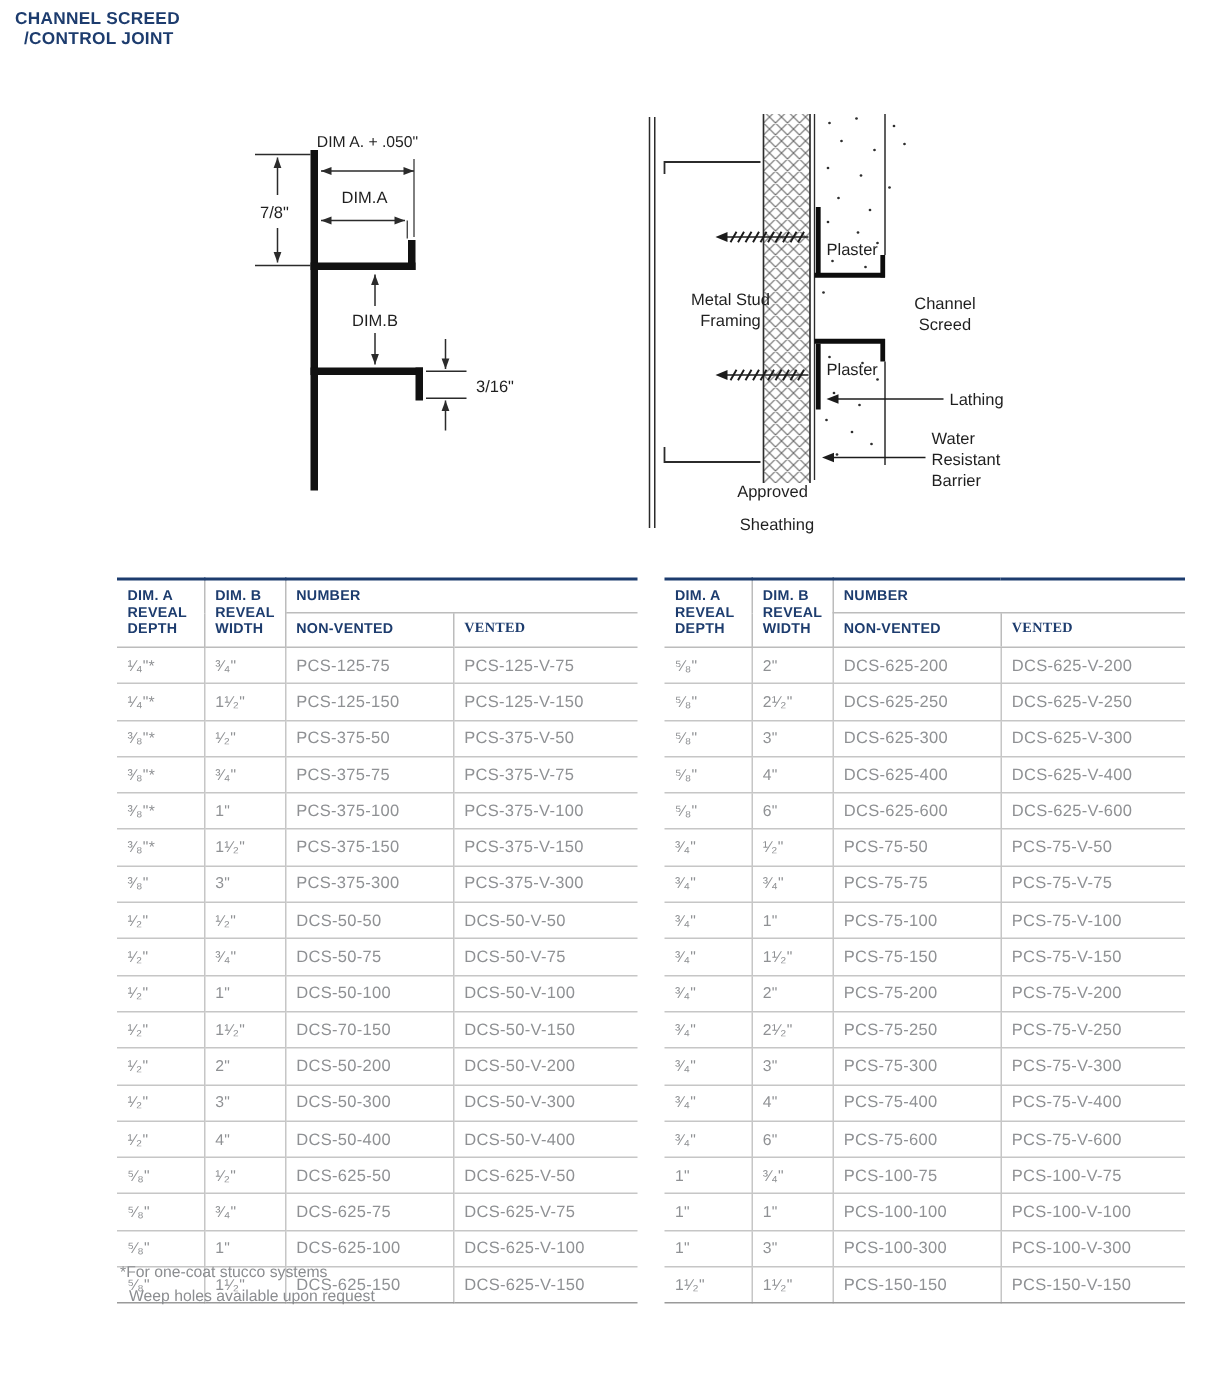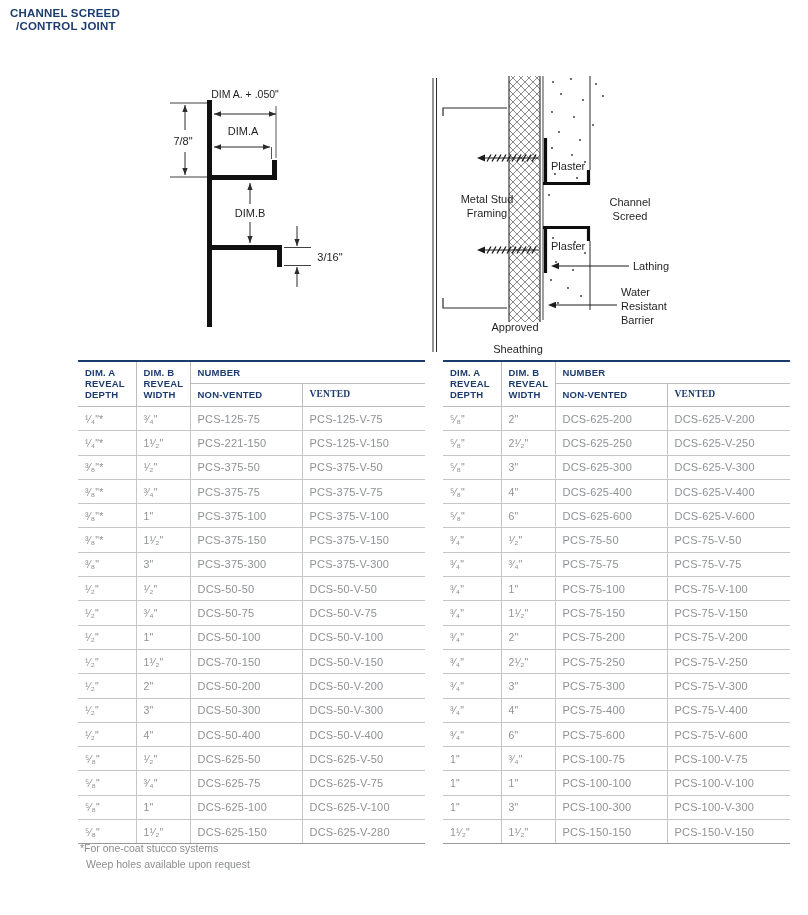--- a/index.html
+++ b/index.html
@@ -11,21 +11,21 @@
   .page-title{
     position:absolute;left:10px;top:7px;
     color:#1d3c6e;font-weight:bold;font-size:11.5px;line-height:13px;letter-spacing:.2px;
   }
   .page-title .l2{padding-left:6px;}
 
   .diagram{position:absolute;}
   #profile-svg{left:130px;top:82px;}
   #wall-svg{left:425px;top:70px;}
 
-  .tbl-wrap{position:absolute;top:360px;}
+  .tbl-wrap{position:absolute;top:385px;}
   #left-table-wrap{left:78px;}
   #right-table-wrap{left:443px;}
 
   table.spec-table{
     border-collapse:collapse;table-layout:fixed;width:347px;
     border-top:2px solid #1d3c6e;
   }
   table.spec-table th{
     color:#1d3c6e;font-weight:bold;font-size:9.5px;line-height:11px;
     text-align:left;vertical-align:top;padding:5px 0 3px 7px;
@@ -236,21 +236,21 @@
     <tbody id="left-tbody">
         <tr>
           <td class="c0">¹⁄₄"*</td>
           <td class="c1">³⁄₄"</td>
           <td class="c2">PCS-125-75</td>
           <td class="c3">PCS-125-V-75</td>
         </tr>
         <tr>
           <td class="c0">¹⁄₄"*</td>
           <td class="c1">1¹⁄₂"</td>
-          <td class="c2">PCS-221-150</td>
+          <td class="c2">PCS-125-150</td>
           <td class="c3">PCS-125-V-150</td>
         </tr>
         <tr>
           <td class="c0">³⁄₈"*</td>
           <td class="c1">¹⁄₂"</td>
           <td class="c2">PCS-375-50</td>
           <td class="c3">PCS-375-V-50</td>
         </tr>
         <tr>
           <td class="c0">³⁄₈"*</td>
@@ -333,21 +333,21 @@
         <tr>
           <td class="c0">⁵⁄₈"</td>
           <td class="c1">1"</td>
           <td class="c2">DCS-625-100</td>
           <td class="c3">DCS-625-V-100</td>
         </tr>
         <tr>
           <td class="c0">⁵⁄₈"</td>
           <td class="c1">1¹⁄₂"</td>
           <td class="c2">DCS-625-150</td>
-          <td class="c3">DCS-625-V-280</td>
+          <td class="c3">DCS-625-V-150</td>
         </tr>
       </tbody>
   </table>
 </div>
 
 <div class="tbl-wrap" id="right-table-wrap">
   <table class="spec-table">
     <colgroup>
         <col style="width:58px">
         <col style="width:54px">

